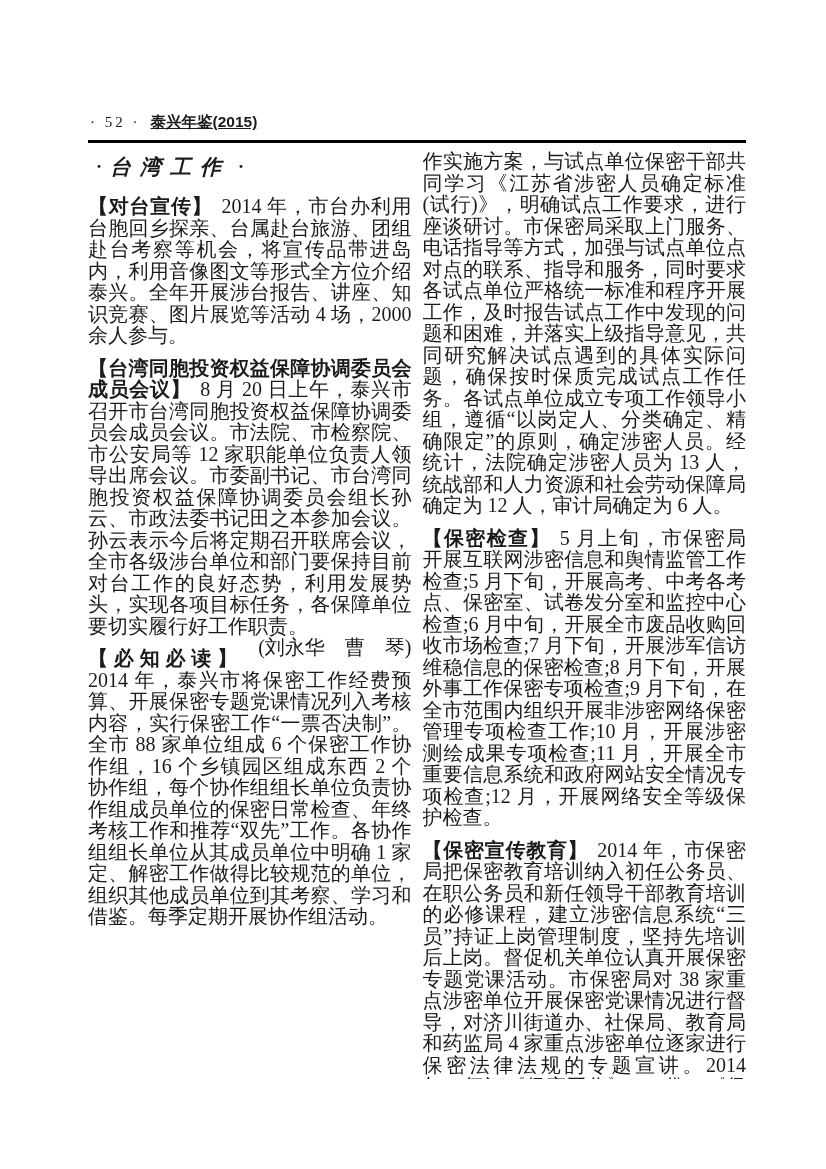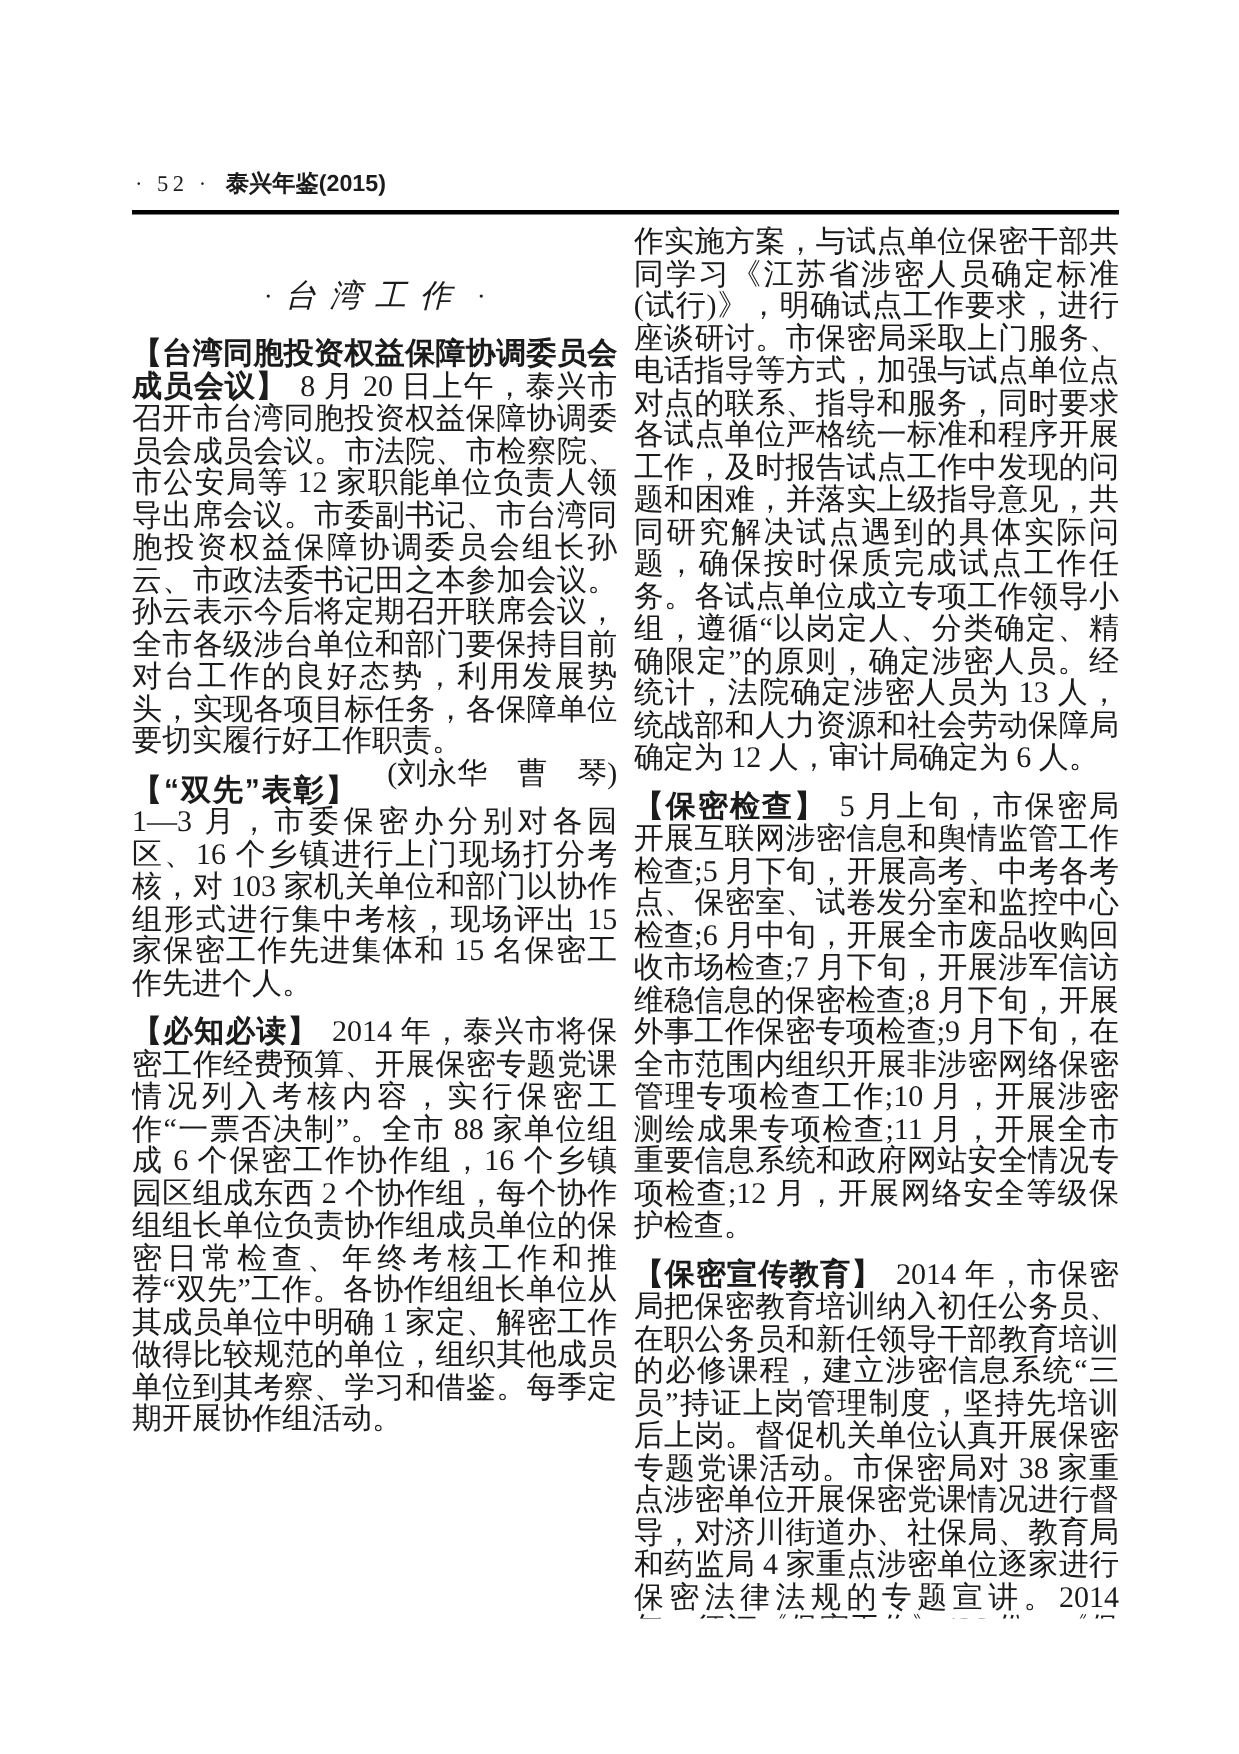--- a/index.html
+++ b/index.html
@@ -23,42 +23,43 @@
     align-items: baseline;
     font-size: 15px;
     margin-bottom: 7px;
     padding-left: 2px;
   }
   .page-num { letter-spacing: 3px; margin-right: 10px; white-space: pre; }
   .book-title {
     font-family: "Liberation Sans", "DejaVu Sans", sans-serif;
     font-weight: 700;
     font-size: 15.5px;
+    text-decoration: underline;
   }
   .header-rule {
     border: none;
     border-top: 3px solid #000;
     margin: 0 0 8px 0;
   }
   .columns {
     display: flex;
     gap: 11px;
     height: 928px;
     overflow: hidden;
   }
   .col {
     width: 323.5px;
     flex: 0 0 323.5px;
     overflow: hidden;
   }
   .section-title {
-    margin: 32px 0 15px 0;
-    text-align: center;
+    margin: 2px 0 15px 0;
+    text-align: left;
     font-size: 21px;
-    font-weight: 400;
+    font-weight: 700;
     font-style: italic;
     letter-spacing: 9px;
     white-space: nowrap;
   }
   .section-title .dot {
     font-style: normal;
     letter-spacing: 0;
     margin: 0 8px;
     font-size: 18px;
     vertical-align: 1px;
@@ -94,25 +95,25 @@
     </div>
     <hr class="header-rule">
 
     <div class="columns">
 
       <div class="col">
 
         <h2 class="section-title"><span class="dot">·</span><span>台湾工作</span><span class="dot">·</span></h2>
 
 
+        <p class="para"><span class="entry-label">【对台宣传】</span><span>2014 年，市台办利用台胞回乡探亲、台属赴台旅游、团组赴台考察等机会，将宣传品带进岛内，利用音像图文等形式全方位介绍泰兴。全年开展涉台报告、讲座、知识竞赛、图片展览等活动 4 场，2000 余人参与。</span></p>
 
         <p class="para"><span class="entry-label">【台湾同胞投资权益保障协调委员会成员会议】</span><span>8 月 20 日上午，泰兴市召开市台湾同胞投资权益保障协调委员会成员会议。市法院、市检察院、市公安局等 12 家职能单位负责人领导出席会议。市委副书记、市台湾同胞投资权益保障协调委员会组长孙云、市政法委书记田之本参加会议。孙云表示今后将定期召开联席会议，全市各级涉台单位和部门要保持目前对台工作的良好态势，利用发展势头，实现各项目标任务，各保障单位要切实履行好工作职责。</span><span class="attribution">(刘永华　曹　琴)</span></p>
 
 
-        <p class="para"><span class="entry-label">【“双先”表彰】</span><span>1—3 月，市委保密办分别对各园区、16 个乡镇进行上门现场打分考核，对 103 家机关单位和部门以协作组形式进行集中考核，现场评出 15 家保密工作先进集体和 15 名保密工作先进个人。</span></p>
 
         <p class="para"><span class="entry-label">【必知必读】</span><span>2014 年，泰兴市将保密工作经费预算、开展保密专题党课情况列入考核内容，实行保密工作“一票否决制”。全市 88 家单位组成 6 个保密工作协作组，16 个乡镇园区组成东西 2 个协作组，每个协作组组长单位负责协作组成员单位的保密日常检查、年终考核工作和推荐“双先”工作。各协作组组长单位从其成员单位中明确 1 家定、解密工作做得比较规范的单位，组织其他成员单位到其考察、学习和借鉴。每季定期开展协作组活动。</span></p>
 
       </div>
 
       <div class="col">
 
         <p class="para"><span>作实施方案，与试点单位保密干部共同学习《江苏省涉密人员确定标准(试行)》，明确试点工作要求，进行座谈研讨。市保密局采取上门服务、电话指导等方式，加强与试点单位点对点的联系、指导和服务，同时要求各试点单位严格统一标准和程序开展工作，及时报告试点工作中发现的问题和困难，并落实上级指导意见，共同研究解决试点遇到的具体实际问题，确保按时保质完成试点工作任务。各试点单位成立专项工作领导小组，遵循“以岗定人、分类确定、精确限定”的原则，确定涉密人员。经统计，法院确定涉密人员为 13 人，统战部和人力资源和社会劳动保障局确定为 12 人，审计局确定为 6 人。</span></p>
 
 

